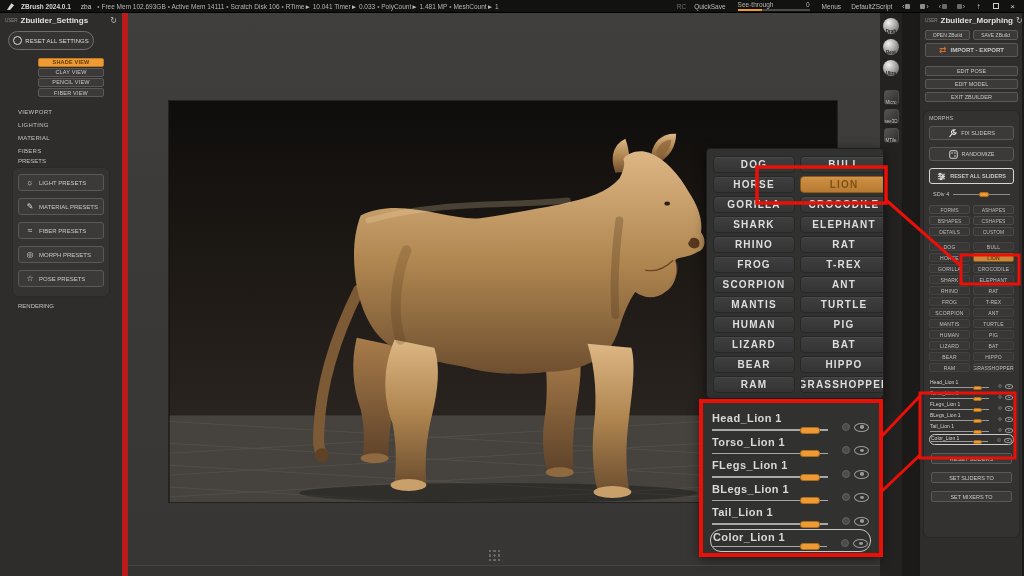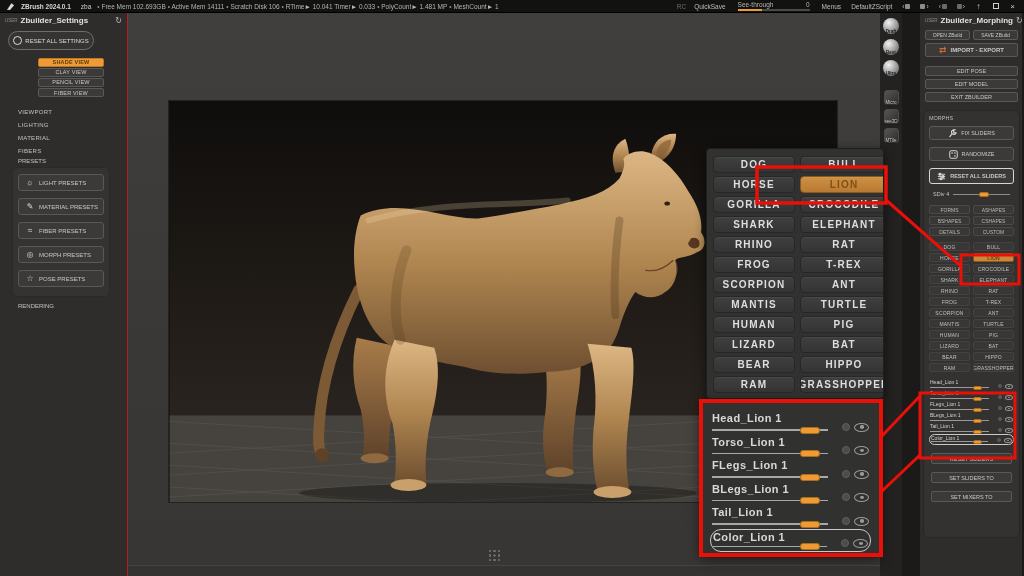--- a/index.html
+++ b/index.html
@@ -32,21 +32,21 @@
 
   
   .ubtn{display:flex;align-items:center;justify-content:center;background:var(--btn);
     border:1px solid var(--btnbrd);border-radius:2px;color:var(--txt);cursor:pointer;
     text-transform:none;white-space:nowrap;overflow:hidden;}
   .eye{display:inline-block;border:1px solid #9a9a9a;border-radius:50%;position:relative;flex:none;}
   .eye::after{content:"";position:absolute;inset:0;margin:auto;width:34%;height:46%;border-radius:50%;background:#9a9a9a;}
   .dotc{display:inline-block;border-radius:50%;background:#4c4c4c;border:1px solid #606060;flex:none;}
 
   
-  #left-panel{position:absolute;left:0;top:13px;width:128px;height:563px;background:var(--panel);border-right:1px solid #b91c1c;}
+  #left-panel{position:absolute;left:0;top:13px;width:128px;height:563px;background:var(--panel);border-right:6px solid #b91c1c;}
   .phead{height:14px;display:flex;align-items:center;gap:3px;padding:0 5px;}
   .usertag{font-size:4.5px;color:#8a8a8a;}
   .ptitle{font-size:8px;font-weight:bold;color:#e0e0e0;flex:1;}
   .refresh{font-size:8px;color:#bbb;cursor:pointer;}
   #reset-all-settings{position:absolute;left:8px;top:18px;width:86px;height:19px;border-radius:10px;
     background:#353433;border:1px solid #6e6d6c;font-size:6px;color:#dcdcdc;gap:3px;}
   .circ-icon{width:9px;height:9px;border:1.3px solid #ddd;border-radius:50%;display:inline-block;flex:none;}
   #view-buttons{position:absolute;left:38px;top:45px;width:66px;}
   .view-btn{height:8.5px;margin-bottom:1.6px;font-size:5.5px;border-radius:2px;letter-spacing:.2px;}
   .view-btn.active{background:var(--accent);color:#5c3a07;border-color:#b97c20;font-weight:bold;}

